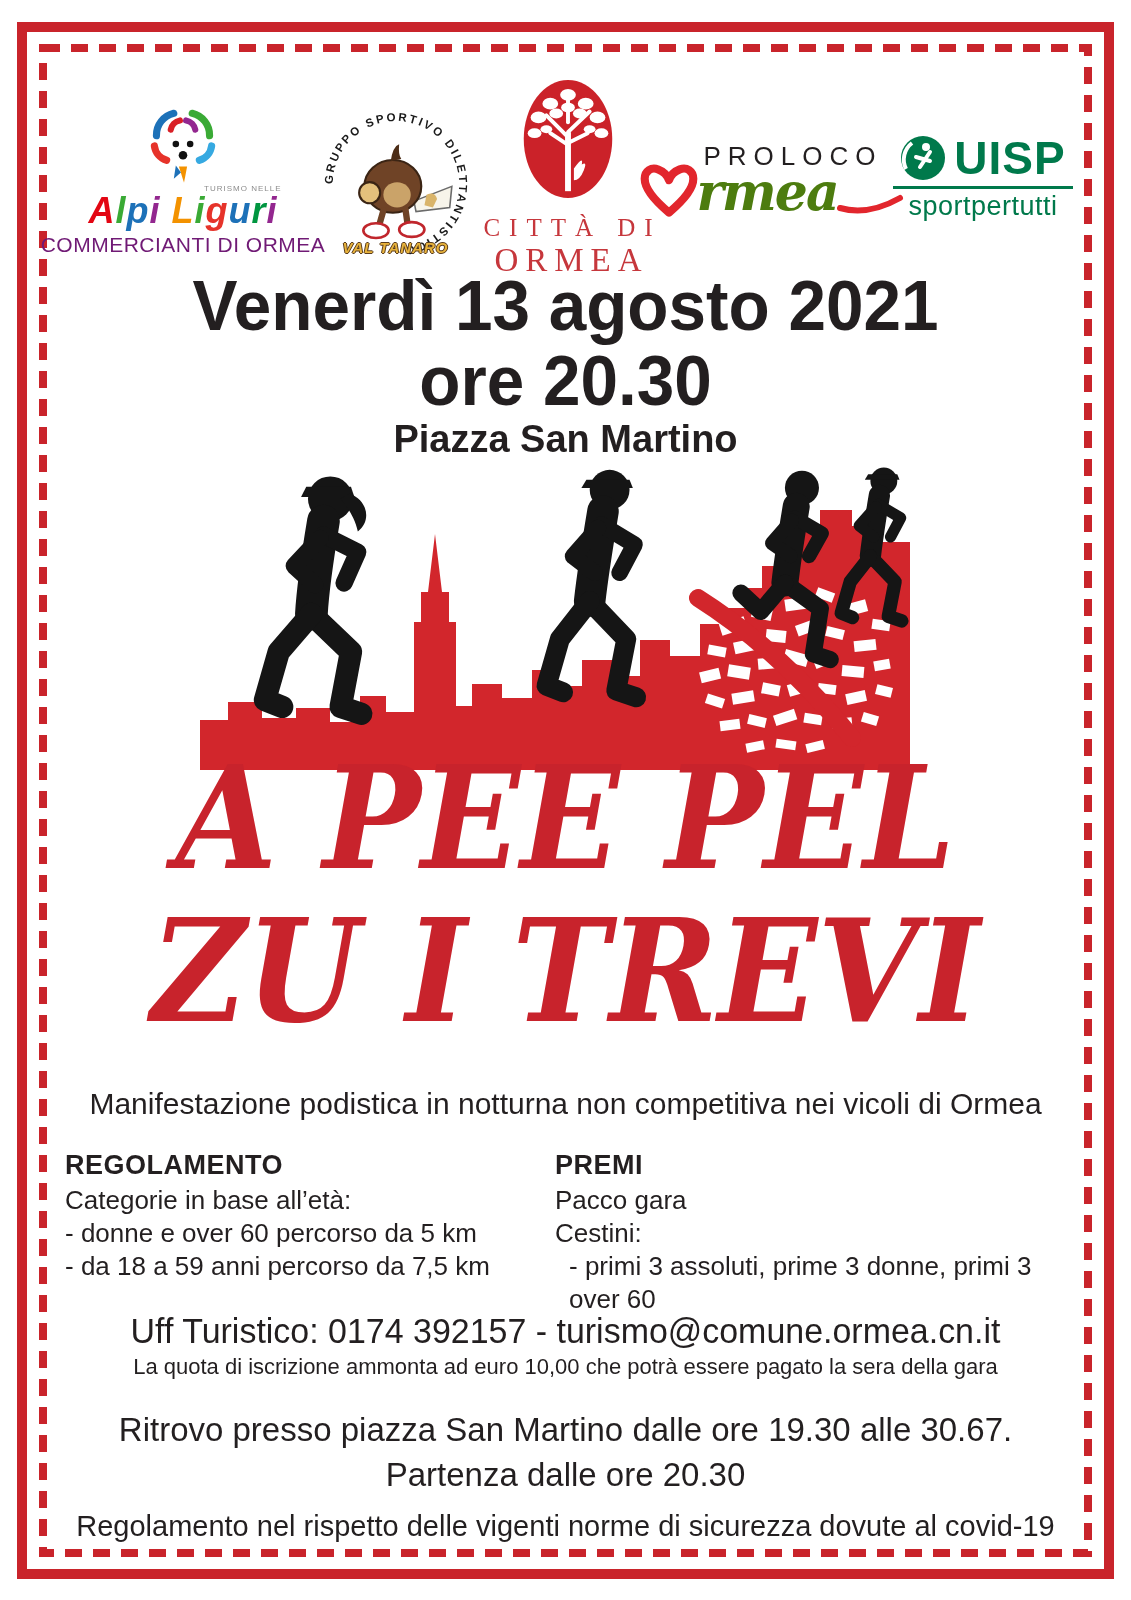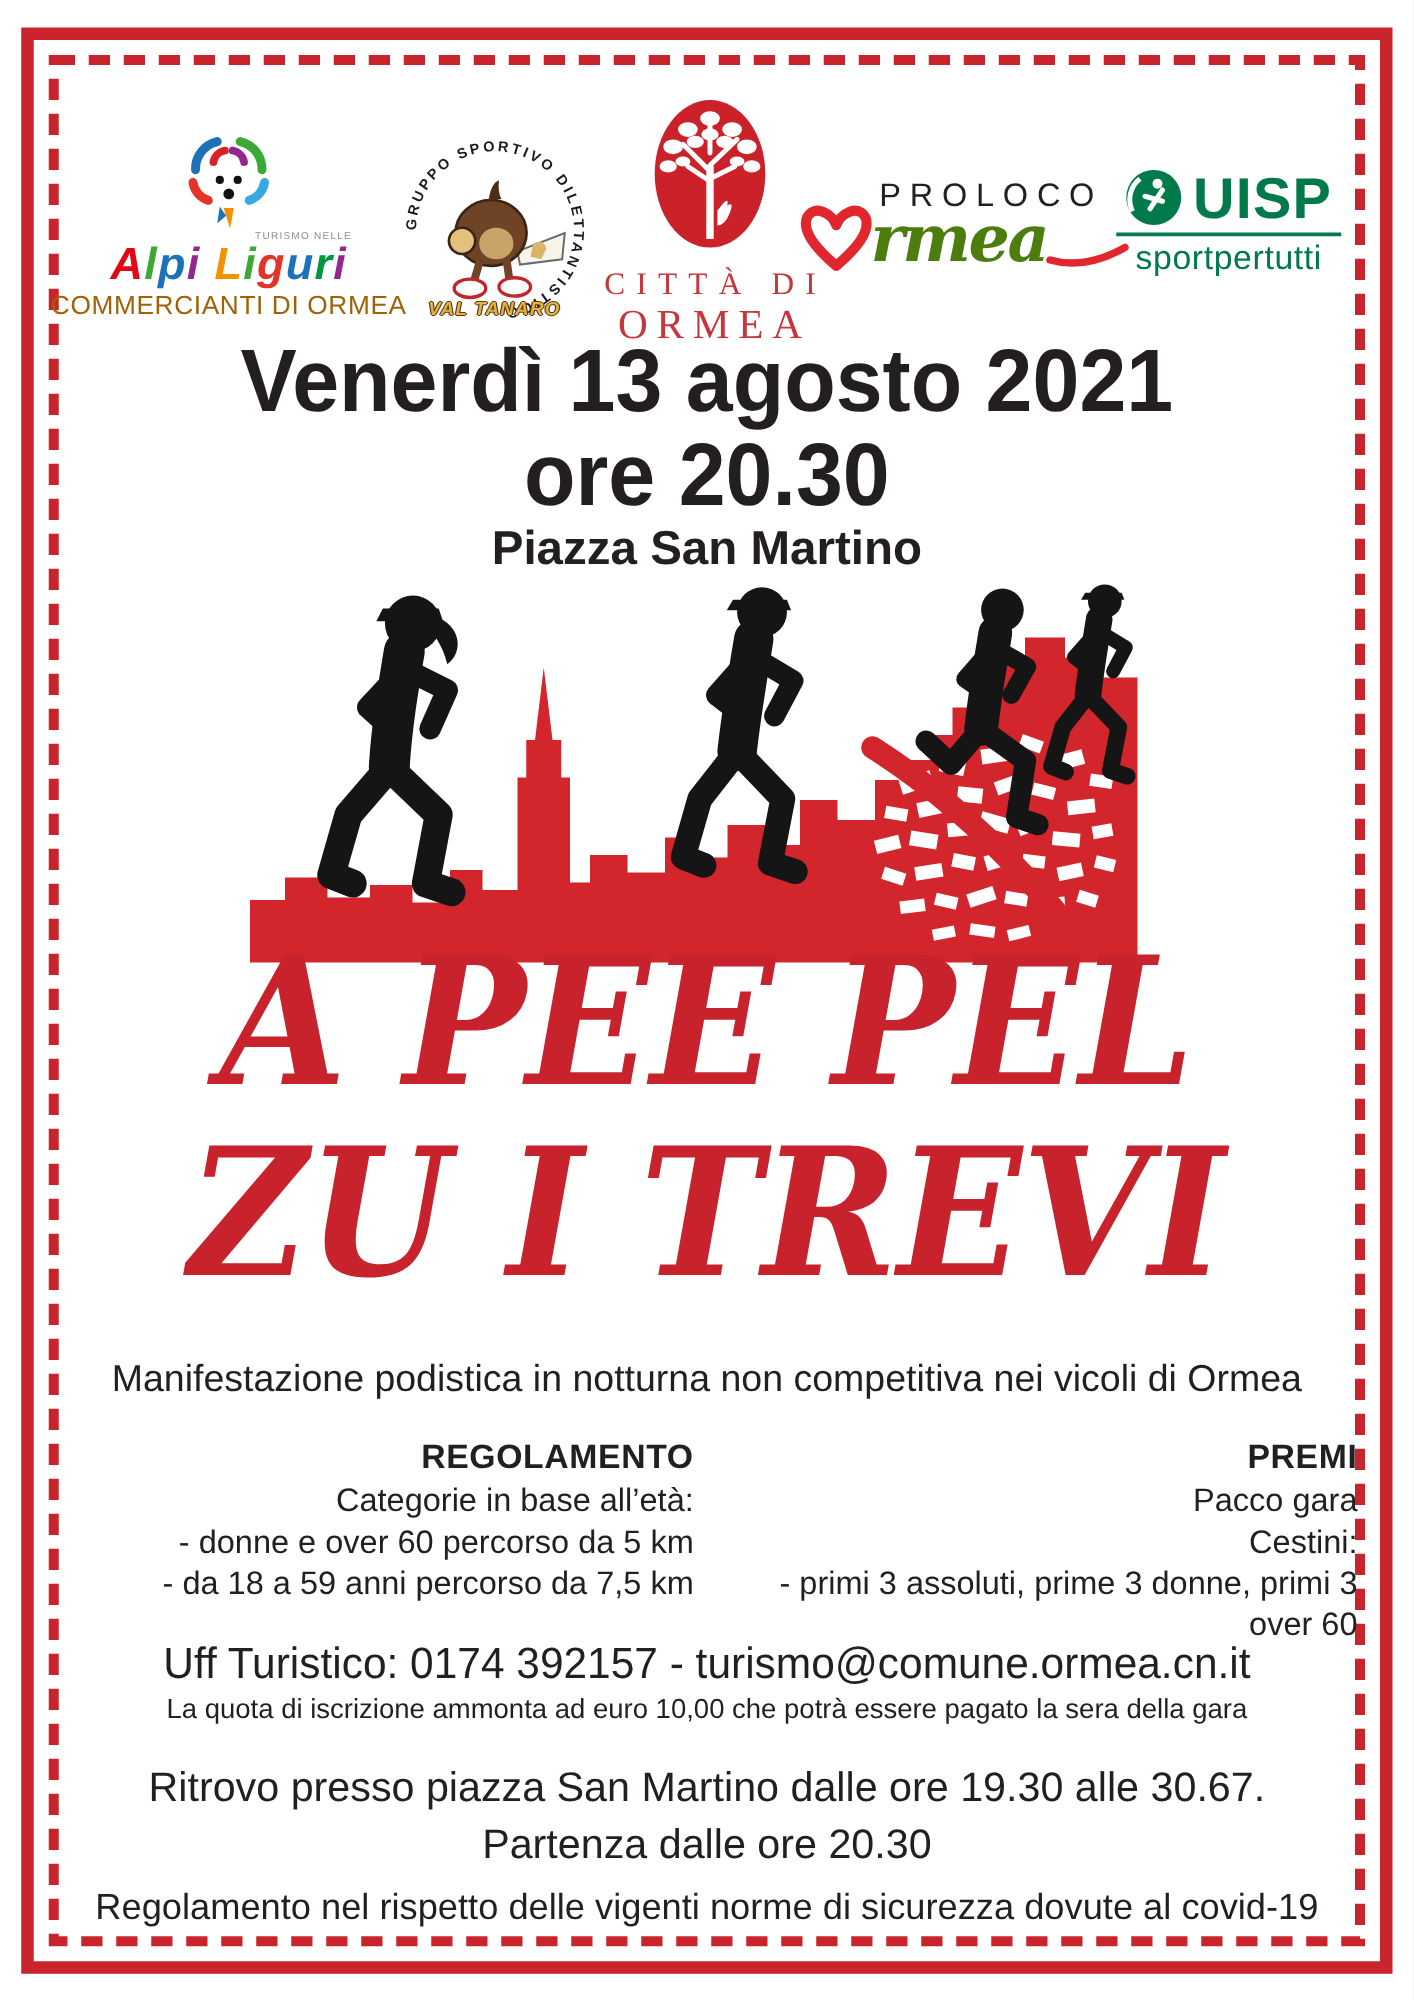--- a/index.html
+++ b/index.html
@@ -14,21 +14,21 @@
   
   .border-svg{position:absolute;left:0;top:0;pointer-events:none;}
 
   
   .logos{position:absolute;top:86px;left:58px;right:58px;height:185px;
          display:flex;align-items:center;justify-content:space-between;}
   .logo{display:flex;flex-direction:column;align-items:center;}
   .alpi{width:250px;}
   .alpi-word{font-weight:bold;font-style:italic;font-size:36px;letter-spacing:1px;line-height:1;position:relative;}
   .alpi-turismo{position:absolute;top:-8px;right:-4px;font-size:8px;letter-spacing:1px;color:#8c8c8c;font-style:normal;font-weight:normal;}
-  .alpi-sub{font-size:21px;letter-spacing:.5px;color:#a16207;margin-top:4px;white-space:nowrap;text-align:center;}
+  .alpi-sub{font-size:21px;letter-spacing:.5px;color:#701a75;margin-top:4px;white-space:nowrap;text-align:center;}
   .gsd{width:160px;position:relative;}
   .gsd-banner{position:absolute;bottom:2px;left:0;right:0;text-align:center;
       font-size:15px;font-weight:bold;font-style:italic;color:#e8b33c;
       text-shadow:-1px 0 #5a3d1e,1px 0 #5a3d1e,0 -1px #5a3d1e,0 1px #5a3d1e;letter-spacing:1px;}
   .citta{width:170px;}
   .citta-l1{font-family:"Liberation Serif",serif;font-size:25px;letter-spacing:9px;color:#c6373c;margin-top:8px;white-space:nowrap;text-indent:9px;}
   .citta-l2{font-family:"Liberation Serif",serif;font-size:33px;letter-spacing:7px;color:#c6373c;white-space:nowrap;text-indent:7px;}
   .proloco{width:225px;}
   .proloco-top{font-size:26px;letter-spacing:7px;color:#231f20;font-weight:500;margin-left:40px;}
   .proloco-script{display:flex;align-items:flex-end;margin-top:-6px;}
@@ -50,21 +50,21 @@
   
   .bigtitle{top:742px;font-family:"DejaVu Serif",serif;font-style:italic;font-weight:bold;
             font-size:142px;line-height:1.08;color:#c8232c;
             transform:scaleX(.92);transform-origin:50% 0;letter-spacing:0px;}
 
   
   .subtitle{top:1087px;font-size:30px;color:#231f20;}
 
   
   .cols{position:absolute;top:1148px;left:65px;right:45px;display:flex;}
-  .col{font-size:26px;line-height:1.27;text-align:right;}
+  .col{font-size:26px;line-height:1.27;text-align:left;}
   .col-left{width:490px;}
   .col-right{flex:1;}
   .col-head{font-weight:bold;font-size:27px;letter-spacing:.5px;margin-bottom:2px;}
   .indent{padding-left:14px;}
 
   
   .pre{top:1278px;font-size:30px;font-weight:bold;}
   .uff{top:1311px;font-size:35px;transform:scaleX(.97);transform-origin:50% 0;}
   .quota{top:1354px;font-size:22px;}
   .ritrovo{top:1408px;font-size:33px;line-height:1.35;}

